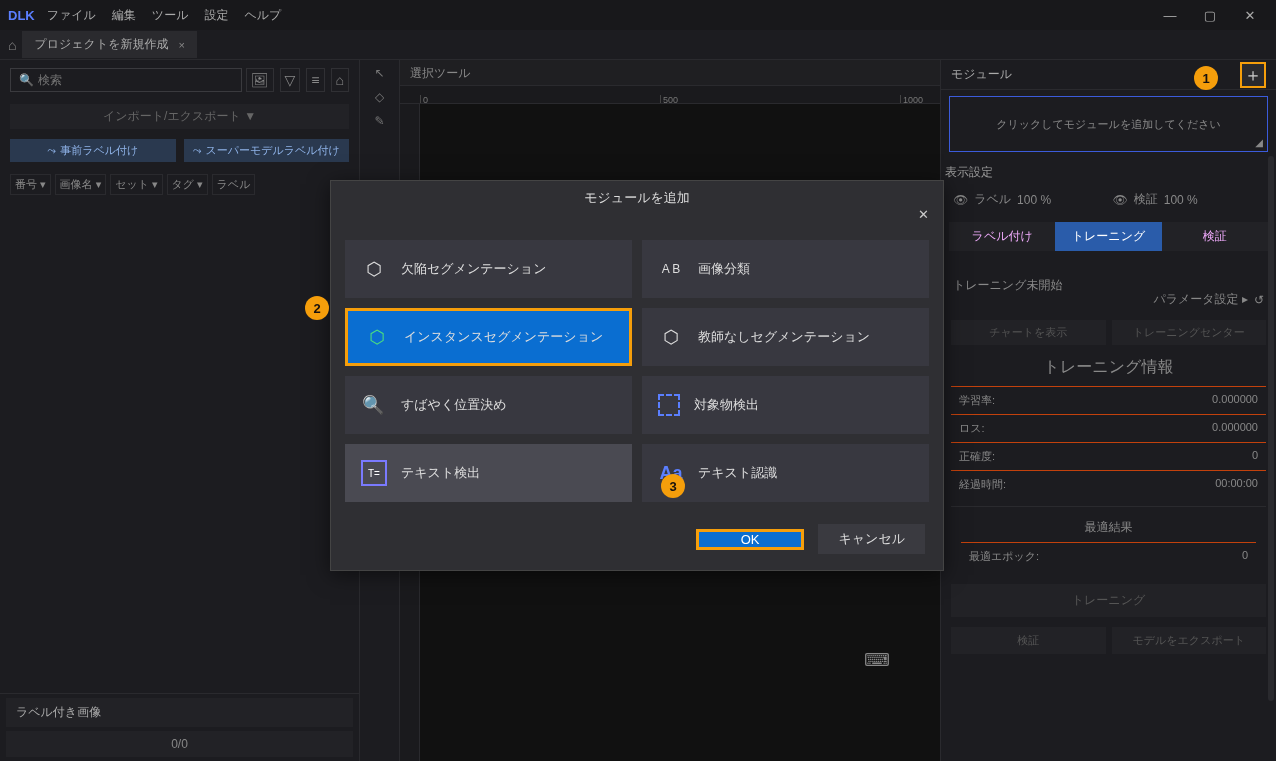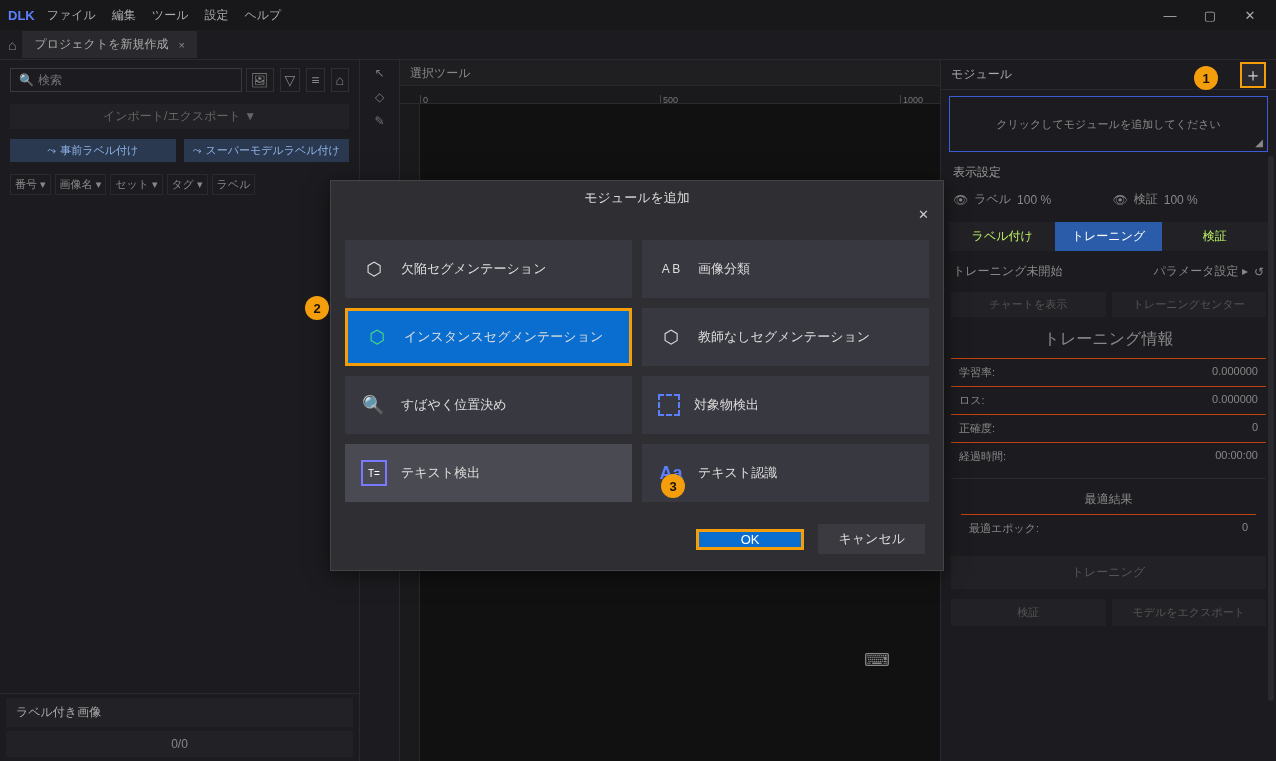--- a/index.html
+++ b/index.html
@@ -51,28 +51,28 @@
 .keyboard-ic { position:absolute; right:50px; bottom:90px; color:#888; font-size:18px;}
 .ruler-v { position:absolute; left:0; top:44px; bottom:0; width:20px; background:#1a1a1d; border-right:1px solid #2a2a2e; color:#777; font-size:9px;}
 
 
 .right-panel { width: 336px; background: #1c1c20; border-left: 1px solid #2a2a2e; display: flex; flex-direction: column; font-size:12px;}
 .mod-header { display:flex; align-items:center; padding:6px 10px; color:#aaa; height:30px; border-bottom:1px solid #2a2a2e;}
 .plus-wrap { margin-left:auto; position:relative;}
 .plus-btn { width:26px; height:26px; border:2px solid #f59e0b; color:#ccc; display:flex; align-items:center; justify-content:center; font-size:18px; cursor:pointer; background:#2a2a2e;}
 .mod-box { margin:6px 8px; border:1px solid #3b5bdb; height:56px; display:flex; align-items:center; justify-content:center; color:#888; font-size:11px; position:relative;}
 .mod-box .corner { position:absolute; right:4px; bottom:3px; color:#888; font-size:10px;}
-.sec-title { padding:6px 12px; color:#999; font-size:12px;}
+.sec-title { padding:6px 4px; color:#999; font-size:12px;}
 .vis-row { display:flex; padding:4px 12px 10px; color:#888; font-size:12px; gap:8px;}
 .vis-item { display:flex; align-items:center; gap:6px; flex:1;}
 .tabs3 { display:flex; margin:4px 8px; }
-.tabs3 .t { flex:1; text-align:center; padding:6px 0; color:#bef264; font-size:12px; background:#222226;}
+.tabs3 .t { flex:1; text-align:center; padding:6px 0; color:#f0abfc; font-size:12px; background:#222226;}
 .tabs3 .t.active { background:#2a5caa; color:#fff;}
 .param-row { display:flex; align-items:center; padding:8px 12px; color:#888; font-size:12px; gap:8px;}
-.param-row .ps { margin-left:auto; display:flex; align-items:center; gap:6px;}
+.param-row .ps { margin-left:auto; display:flex; align-items:center; gap:6px;margin-top:28px;}
 .btn-row { display:flex; gap:6px; padding:4px 10px;}
 .btn-row .b { flex:1; text-align:center; padding:5px; color:#555; background:#222226; font-size:11px;}
 .info-title { text-align:center; padding:8px; color:#888; font-size:16px;}
 .info-table { margin:0 10px;}
 .info-table .row { display:flex; padding:6px 8px; border-top:1px solid #c2410c; color:#888; font-size:11px;}
 .info-table .row .v { margin-left:auto;}
 .best-sec { margin:8px 10px; border-top:1px solid #2a2a2e; padding-top:6px;}
 .best-title { text-align:center; color:#888; padding:6px;}
 .big-btn { margin:6px 10px; padding:8px; text-align:center; color:#555; background:#222226; font-size:12px;}
 .two-btn { display:flex; gap:6px; margin:4px 10px;}

